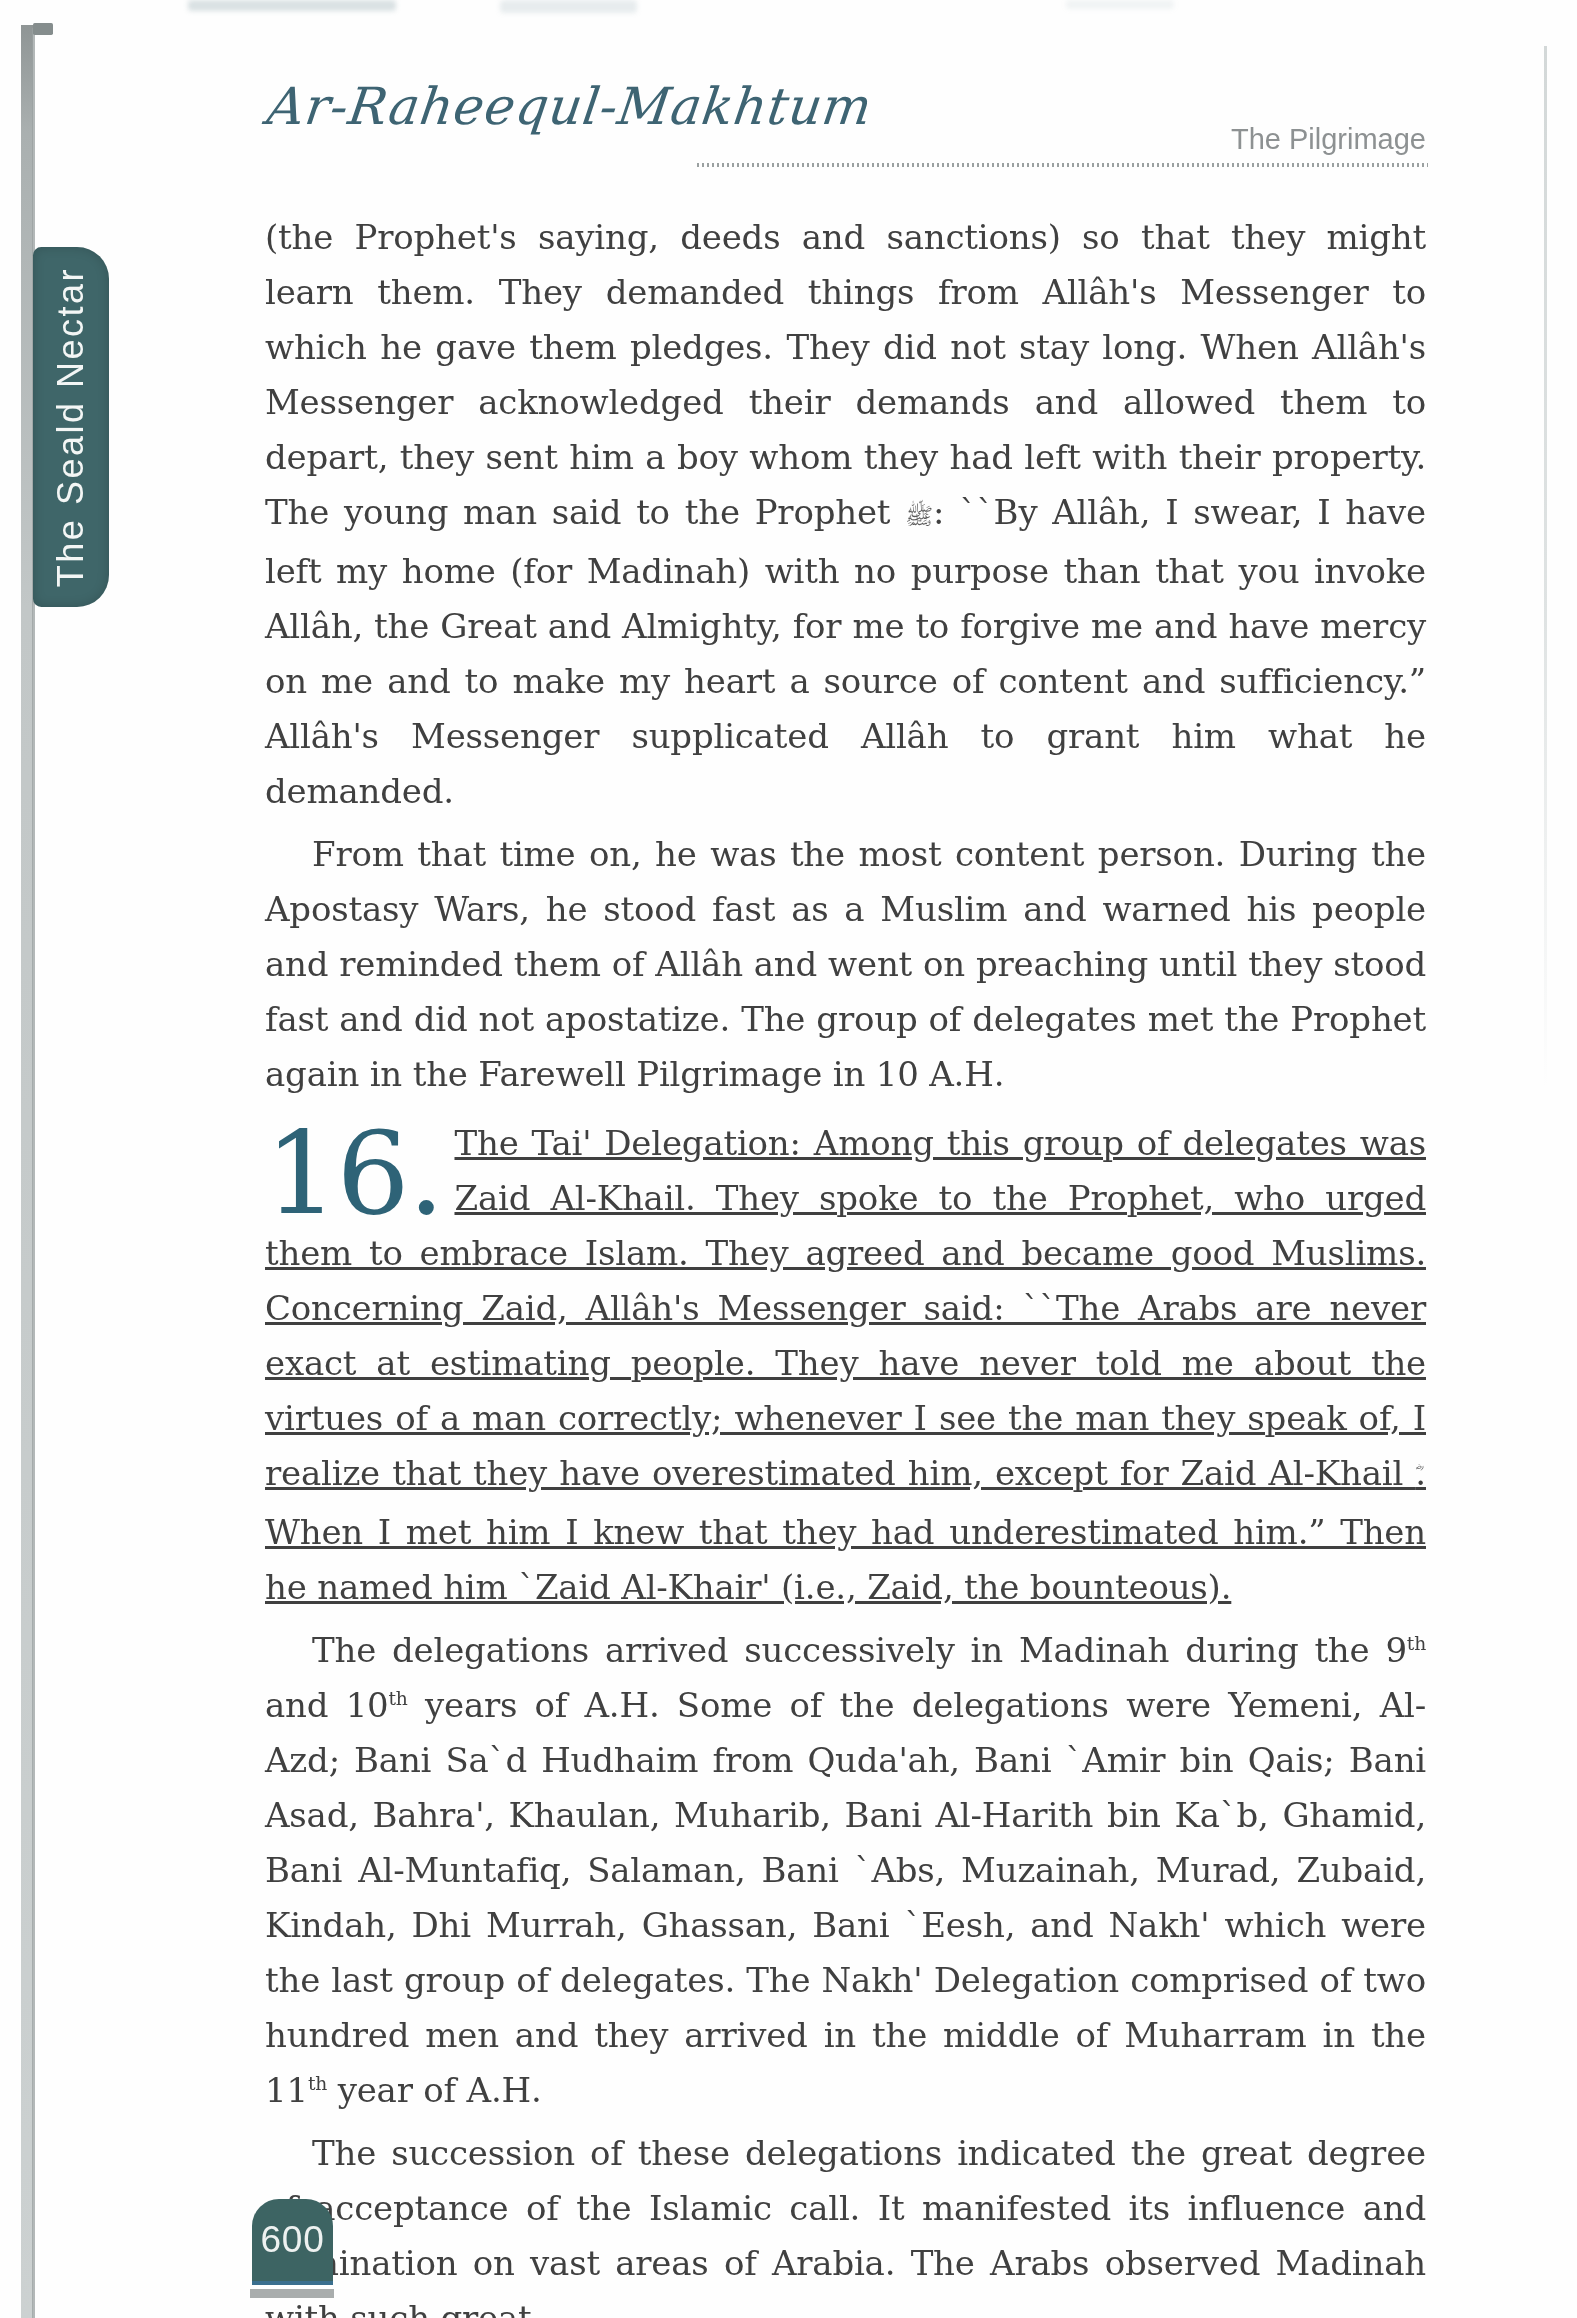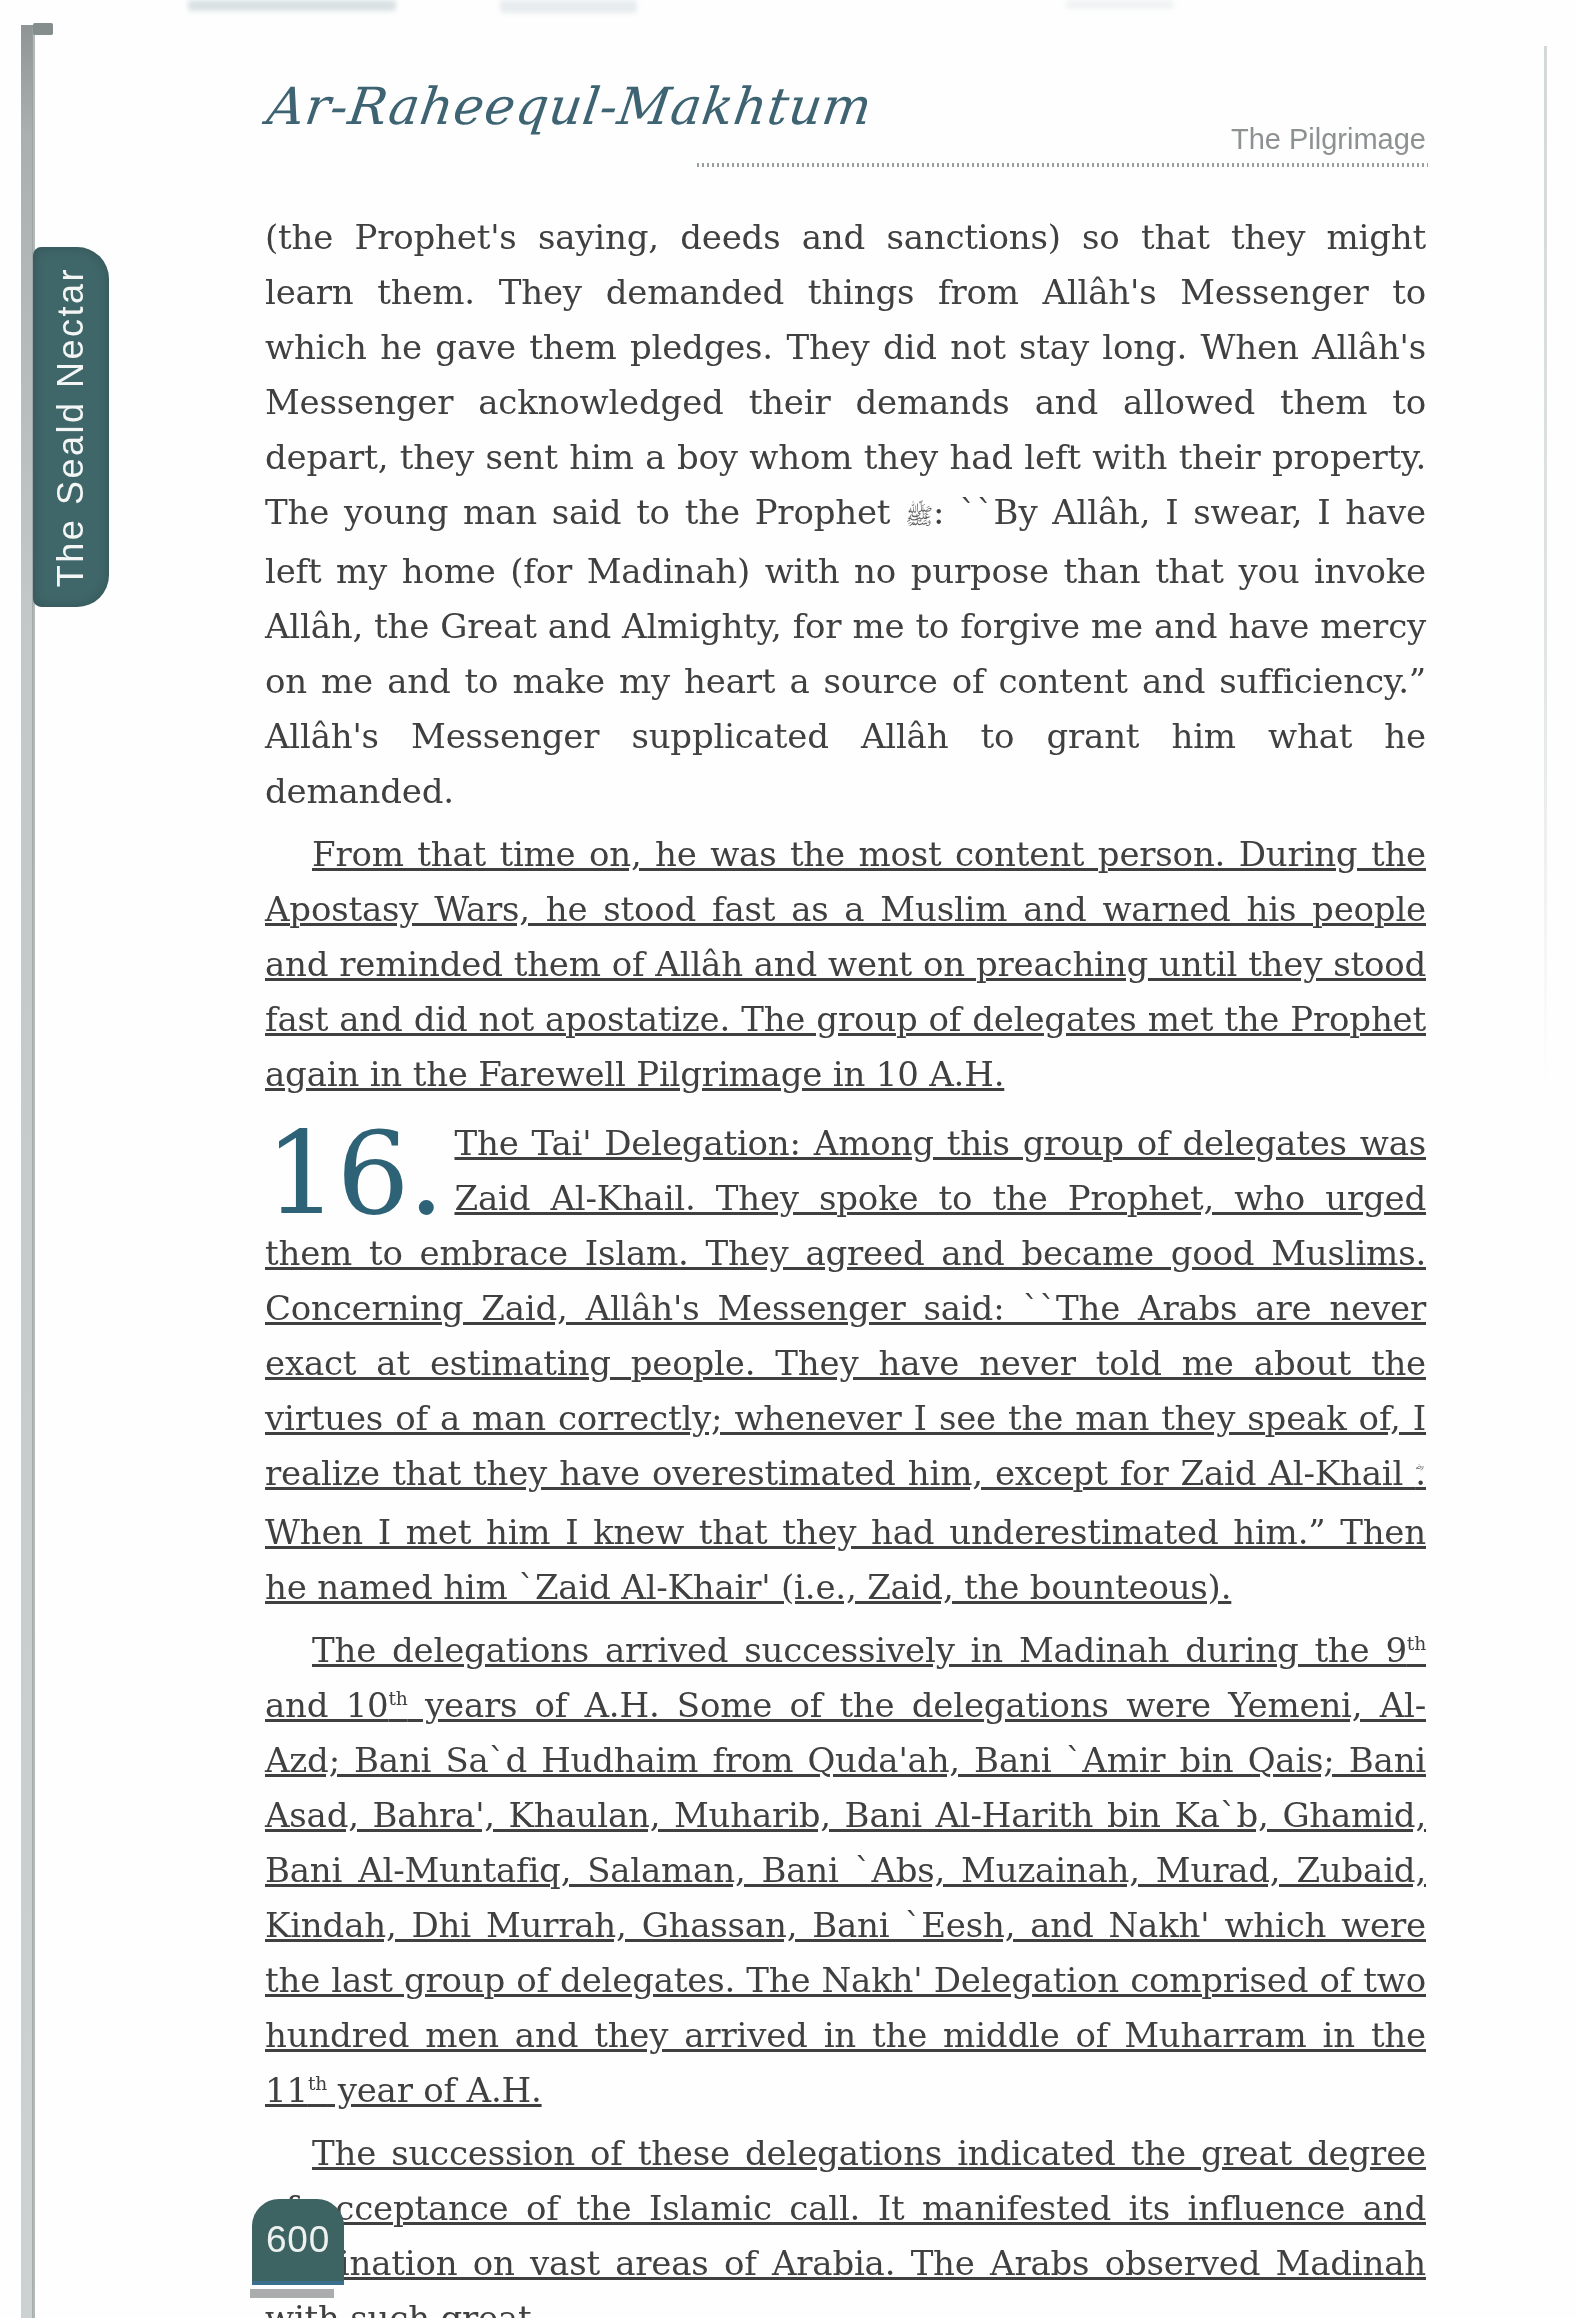--- a/index.html
+++ b/index.html
@@ -57,32 +57,32 @@
     background-image:repeating-linear-gradient(90deg,#9ba1a1 0 1.7px,transparent 1.7px 5px);
   }
 
   
   .body-text {
     position:absolute; left:265px; top:210px; width:1161px;
     font-size:34px; line-height:55px; color:#404040;
     text-align:justify; letter-spacing:-0.2px;
   }
   .para { margin:0 0 8.3px; }
-  .para.indent { text-indent:47px;text-decoration:underline; }
+  .para.indent { text-indent:47px; }
   .para.section-start { margin-top:13.3px;text-decoration:underline; }
   .dropnum {
     float:left; font-size:115px; line-height:1; height:107px;
     color:#2e6377; margin:0 11.7px 0 0; letter-spacing:-1.7px;
   }
   sup { font-size:.55em; line-height:0; vertical-align:super; }
   .sym { font-family:"DejaVu Sans", sans-serif; font-size:.68em; opacity:.85; }
 
   
   .page-badge {
-    position:absolute; left:252px; top:2199px; width:92px; height:82px;
+    position:absolute; left:252px; top:2199px; width:81px; height:82px;
     background:#3d6463; border-radius:27px 27px 0 0;
     border-bottom:4.2px solid #3a6f8e;
     display:flex; align-items:center; justify-content:center;
   }
   .page-badge .num {
     font-family:"Liberation Sans", sans-serif;
     font-size:37px; color:#edf1f0; letter-spacing:0.8px;
   }
   .badge-underbar {
     position:absolute; left:250px; top:2289px; width:84px; height:9.2px;

